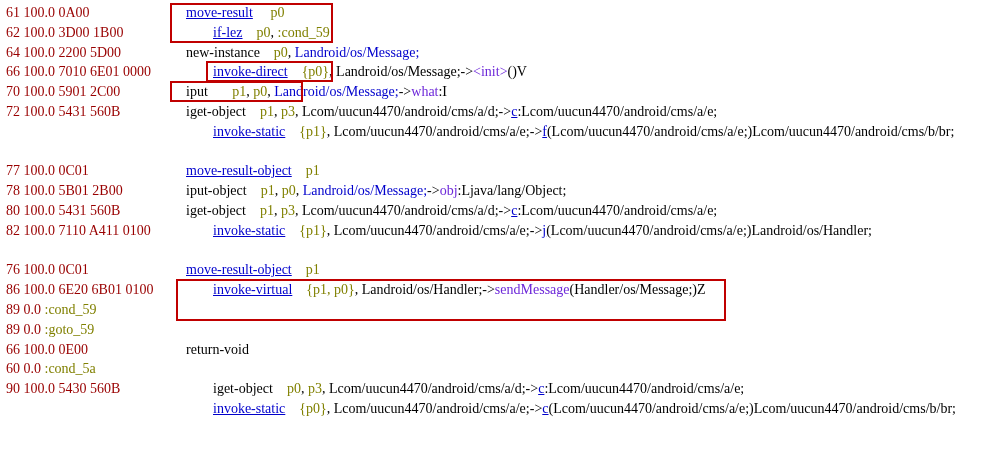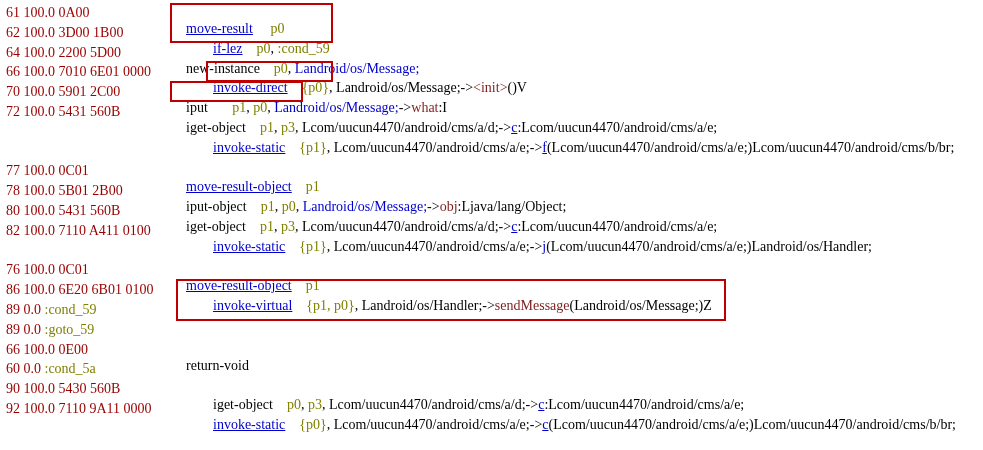--- a/index.html
+++ b/index.html
@@ -6,31 +6,31 @@
   #screen{
     position:relative;
     width:983px;height:450px;
     background:#ffffff;
     font-family:"Liberation Serif", serif;
     font-size:14px;
     overflow:hidden;
   }
   #listing{position:absolute;left:0;top:3px;width:983px;}
   .line{position:relative;height:19.8px;line-height:19.8px;white-space:pre;padding-left:6px;}
-  .body{position:absolute;top:16px;left:186px;white-space:pre;}
+  .body{position:absolute;top:0;left:186px;white-space:pre;}
   .body.c2{left:213px;}
   .tk{white-space:pre;}
   .tk.a{color:#990000;}
   .tk.i{color:#0000cc;text-decoration:underline;cursor:pointer;}
   .tk.u{color:#0000cc;text-decoration:underline;cursor:pointer;}
   .tk.k{color:#000000;}
   .tk.r{color:#808000;}
   .tk.p{color:#000000;}
   .tk.b{color:#0000cc;}
-  .tk.m{color:#7f1d1d;}
+  .tk.m{color:#6d28d9;}
   .tk.n{color:#0000cc;}
   #overlay{position:absolute;left:0;top:0;width:983px;height:450px;pointer-events:none;}
   .hlbox{position:absolute;border:2px solid #c00000;box-sizing:border-box;background:transparent;}
 </style>
 </head>
 <body>
 
 <div id="screen">
   <div id="listing">
       <div class="line"><span class="tk a">61 100.0 0A00</span><span class="body c1"><span class="tk i">move-result</span><span class="tk p">     </span><span class="tk r">p0</span></span></div>
@@ -40,27 +40,27 @@
       <div class="line"><span class="tk a">70 100.0 5901 2C00</span><span class="body c1"><span class="tk k">iput</span><span class="tk p">       </span><span class="tk r">p1</span><span class="tk p">, </span><span class="tk r">p0</span><span class="tk p">, </span><span class="tk b">Landroid/os/Message;</span><span class="tk p">-&gt;</span><span class="tk m">what</span><span class="tk p">:I</span></span></div>
       <div class="line"><span class="tk a">72 100.0 5431 560B</span><span class="body c1"><span class="tk k">iget-object</span><span class="tk p">    </span><span class="tk r">p1</span><span class="tk p">, </span><span class="tk r">p3</span><span class="tk p">, Lcom/uucun4470/android/cms/a/d;-&gt;</span><span class="tk u">c</span><span class="tk p">:Lcom/uucun4470/android/cms/a/e;</span></span></div>
       <div class="line"><span class="body c2"><span class="tk i">invoke-static</span><span class="tk p">    </span><span class="tk r">{p1}</span><span class="tk p">, Lcom/uucun4470/android/cms/a/e;-&gt;</span><span class="tk u">f</span><span class="tk p">(Lcom/uucun4470/android/cms/a/e;)Lcom/uucun4470/android/cms/b/br;</span></span></div>
       <div class="line"></div>
       <div class="line"><span class="tk a">77 100.0 0C01</span><span class="body c1"><span class="tk i">move-result-object</span><span class="tk p">    </span><span class="tk r">p1</span></span></div>
       <div class="line"><span class="tk a">78 100.0 5B01 2B00</span><span class="body c1"><span class="tk k">iput-object</span><span class="tk p">    </span><span class="tk r">p1</span><span class="tk p">, </span><span class="tk r">p0</span><span class="tk p">, </span><span class="tk b">Landroid/os/Message;</span><span class="tk p">-&gt;</span><span class="tk m">obj</span><span class="tk p">:Ljava/lang/Object;</span></span></div>
       <div class="line"><span class="tk a">80 100.0 5431 560B</span><span class="body c1"><span class="tk k">iget-object</span><span class="tk p">    </span><span class="tk r">p1</span><span class="tk p">, </span><span class="tk r">p3</span><span class="tk p">, Lcom/uucun4470/android/cms/a/d;-&gt;</span><span class="tk u">c</span><span class="tk p">:Lcom/uucun4470/android/cms/a/e;</span></span></div>
       <div class="line"><span class="tk a">82 100.0 7110 A411 0100</span><span class="body c2"><span class="tk i">invoke-static</span><span class="tk p">    </span><span class="tk r">{p1}</span><span class="tk p">, Lcom/uucun4470/android/cms/a/e;-&gt;</span><span class="tk u">j</span><span class="tk p">(Lcom/uucun4470/android/cms/a/e;)Landroid/os/Handler;</span></span></div>
       <div class="line"></div>
       <div class="line"><span class="tk a">76 100.0 0C01</span><span class="body c1"><span class="tk i">move-result-object</span><span class="tk p">    </span><span class="tk r">p1</span></span></div>
-      <div class="line"><span class="tk a">86 100.0 6E20 6B01 0100</span><span class="body c2"><span class="tk i">invoke-virtual</span><span class="tk p">    </span><span class="tk r">{p1, p0}</span><span class="tk p">, Landroid/os/Handler;-&gt;</span><span class="tk m">sendMessage</span><span class="tk p">(Landroid/os/Message;)Z</span></span></div>
+      <div class="line"><span class="tk a">86 100.0 6E20 6B01 0100</span><span class="body c2"><span class="tk i">invoke-virtual</span><span class="tk p">    </span><span class="tk r">{p1, p0}</span><span class="tk p">, Landroid/os/Handler;-&gt;</span><span class="tk m">sendMessage</span><span class="tk p">(Handler/os/Message;)Z</span></span></div>
       <div class="line"><span class="tk a">89 0.0</span><span class="tk p"> </span><span class="tk r">:cond_59</span></div>
       <div class="line"><span class="tk a">89 0.0</span><span class="tk p"> </span><span class="tk r">:goto_59</span></div>
       <div class="line"><span class="tk a">66 100.0 0E00</span><span class="body c1"><span class="tk k">return-void</span></span></div>
       <div class="line"><span class="tk a">60 0.0</span><span class="tk p"> </span><span class="tk r">:cond_5a</span></div>
       <div class="line"><span class="tk a">90 100.0 5430 560B</span><span class="body c2"><span class="tk k">iget-object</span><span class="tk p">    </span><span class="tk r">p0</span><span class="tk p">, </span><span class="tk r">p3</span><span class="tk p">, Lcom/uucun4470/android/cms/a/d;-&gt;</span><span class="tk u">c</span><span class="tk p">:Lcom/uucun4470/android/cms/a/e;</span></span></div>
-      <div class="line"><span class="tk a">92 100.0 7110 9A11 0000</span><span class="body c2"><span class="tk i">invoke-static</span><span class="tk p">    </span><span class="tk r">{p0}</span><span class="tk p">, Lcom/uucun4470/android/cms/a/e;-&gt;</span><span class="tk u">c</span><span class="tk p">(Lcom/uucun4470/android/cms/a/e;)Lcom/uucun4470/android/cms/b/br;</span></span></div>
+      <div class="line"><span class="body c2"><span class="tk i">invoke-static</span><span class="tk p">    </span><span class="tk r">{p0}</span><span class="tk p">, Lcom/uucun4470/android/cms/a/e;-&gt;</span><span class="tk u">c</span><span class="tk p">(Lcom/uucun4470/android/cms/a/e;)Lcom/uucun4470/android/cms/b/br;</span></span></div>
     </div>
   <div id="overlay">
       <div class="hlbox" style="left: 170px; top: 3px; width: 163px; height: 40px; border-color: rgb(192, 0, 0);"></div>
       <div class="hlbox" style="left: 206px; top: 61px; width: 127px; height: 21px; border-color: rgb(192, 0, 0);"></div>
       <div class="hlbox" style="left: 170px; top: 81px; width: 133px; height: 21px; border-color: rgb(192, 0, 0);"></div>
       <div class="hlbox" style="left: 176px; top: 279px; width: 550px; height: 42px; border-color: rgb(192, 0, 0);"></div>
     </div>
 </div>
 
 </body></html>

